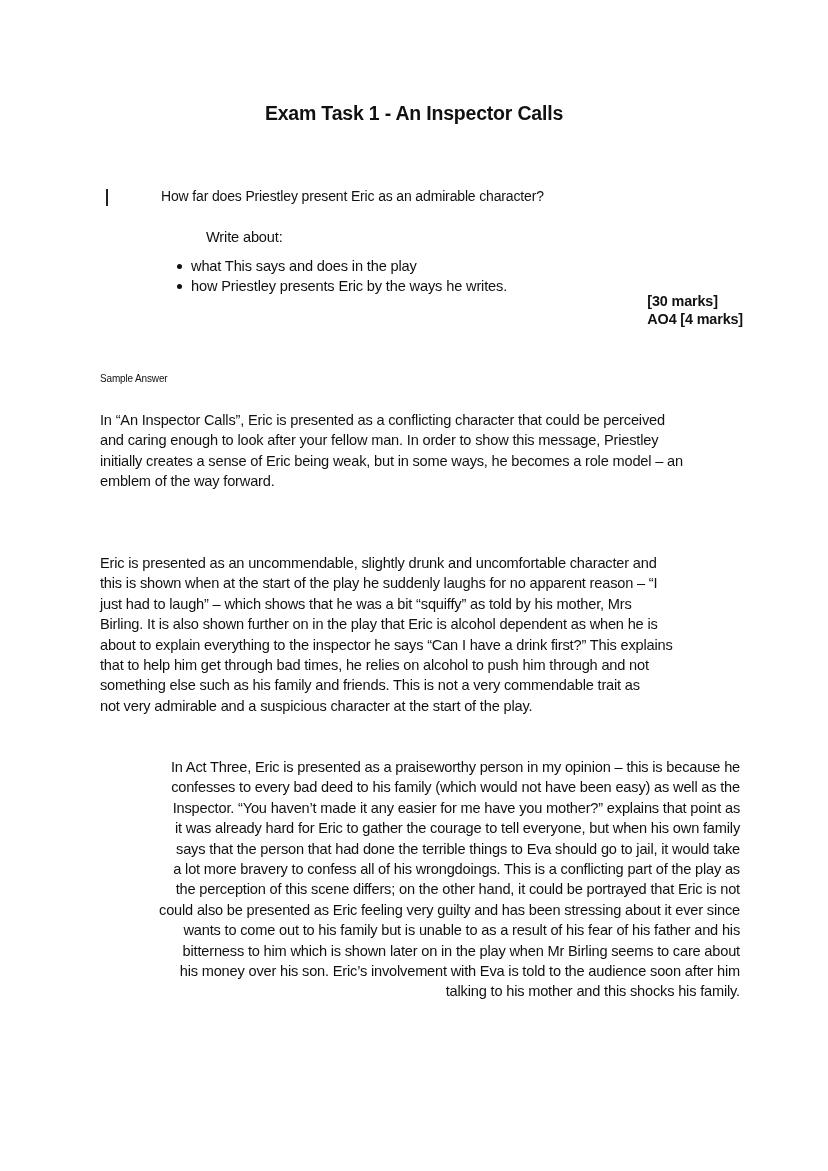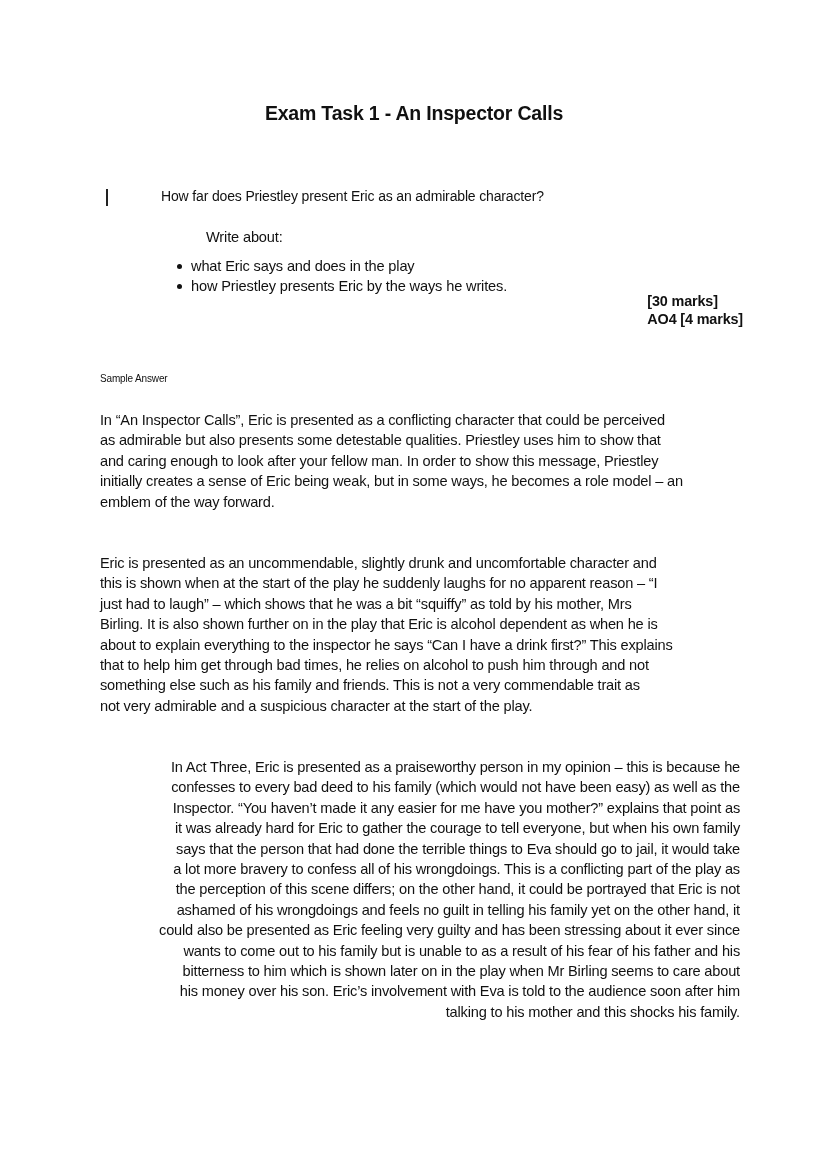--- a/index.html
+++ b/index.html
@@ -39,38 +39,37 @@
 
   <div class="cursor-bar"></div>
 
   <div class="question">How far does Priestley present Eric as an admirable character?</div>
 
   <div class="write-about">Write about:</div>
 
   <ul class="bullets">
     <li>
       <span class="dot"></span>
-      <span>what Eric says and does in the play</span>
+      <span>what This says and does in the play</span>
     </li>
     <li>
       <span class="dot"></span>
       <span>how Priestley presents Eric by the ways he writes.</span>
     </li>
   </ul>
 
   <div class="marks">
     <div>[30 marks]</div>
     <div>AO4 [4 marks]</div>
   </div>
 
   <div class="sample-heading">Sample Answer</div>
 
   <p class="para" id="p1">
       <span class="line"> In “An Inspector Calls”, Eric is presented as a conflicting character that could be perceived</span>
-      <span class="line">as admirable but also presents some detestable qualities.  Priestley uses him to show that</span>
       <span class="line">and caring enough to look after your fellow man. In order to show this message, Priestley</span>
       <span class="line">initially creates a sense of Eric being weak, but in some ways, he becomes a role model – an</span>
       <span class="line">emblem of the way forward.</span>
     </p>
   <p class="para" id="p2">
       <span class="line">Eric is presented as an uncommendable, slightly drunk and uncomfortable character and</span>
       <span class="line">this is shown when at the start of the play he suddenly laughs for no apparent reason – “I</span>
       <span class="line">just had to laugh” – which shows that he was a bit “squiffy” as told by his mother, Mrs</span>
       <span class="line">Birling.  It is also shown further on in the play that Eric is alcohol dependent as when he is</span>
       <span class="line">about to explain everything to the inspector he says “Can I have a drink first?”  This explains</span>
@@ -79,20 +78,19 @@
       <span class="line">not very admirable and a suspicious character at the start of the play.</span>
     </p>
   <p class="para" id="p3">
       <span class="line">In Act Three, Eric is presented as a praiseworthy person in my opinion – this is because he</span>
       <span class="line">confesses to every bad deed to his family (which would not have been easy) as well as the</span>
       <span class="line">Inspector.  “You haven’t made it any easier for me have you mother?” explains that point as</span>
       <span class="line">it was already hard for Eric to gather the courage to tell everyone, but when his own family</span>
       <span class="line">says that the person that had done the terrible things to Eva should go to jail, it would take</span>
       <span class="line">a lot more bravery to confess all of his wrongdoings.  This is a conflicting part of the play as</span>
       <span class="line">the perception of this scene differs; on the other hand, it could be portrayed that Eric is not</span>
-      <span class="line">ashamed of his wrongdoings and feels no guilt in telling his family yet on the other hand, it</span>
       <span class="line">could also be presented as Eric feeling very guilty and has been stressing about it ever since</span>
       <span class="line">wants to come out to his family but is unable to as a result of his fear of his father and his</span>
       <span class="line">bitterness to him which is shown later on in the play when Mr Birling seems to care about</span>
       <span class="line">his money over his son.  Eric’s involvement with Eva is told to the audience soon after him</span>
       <span class="line">talking to his mother and this shocks his family.</span>
     </p>
 </div>
 
 </body></html>

